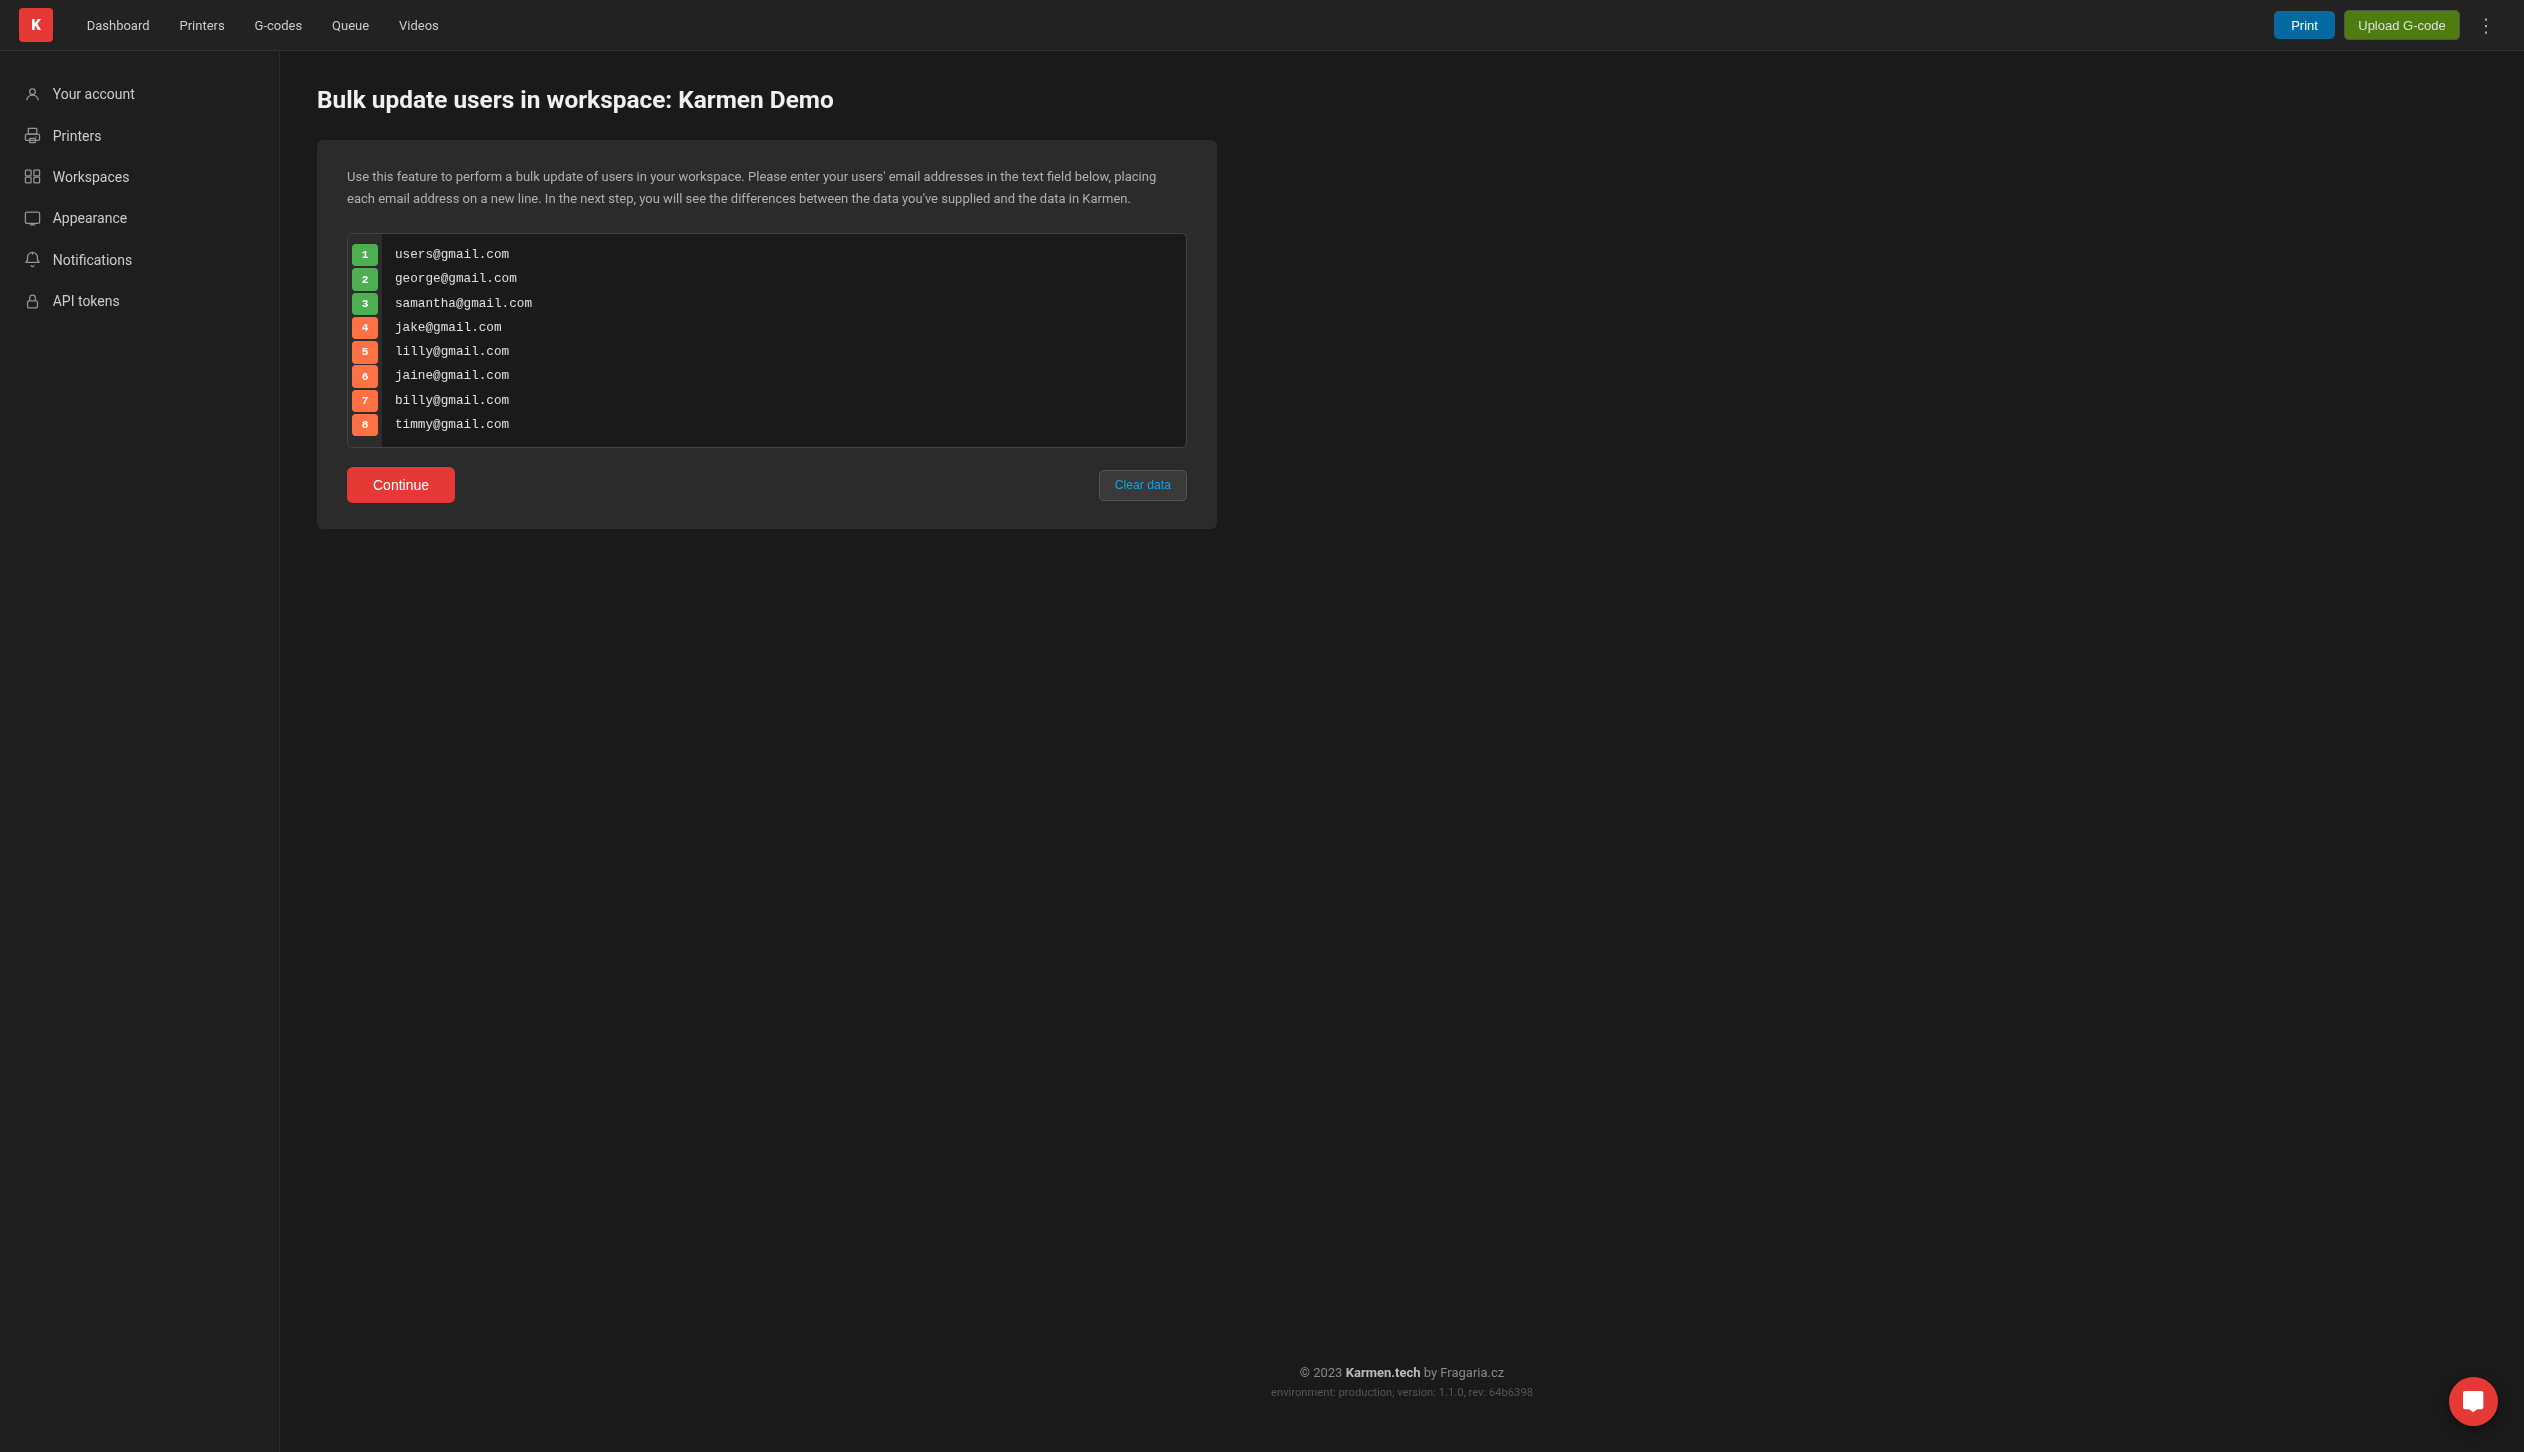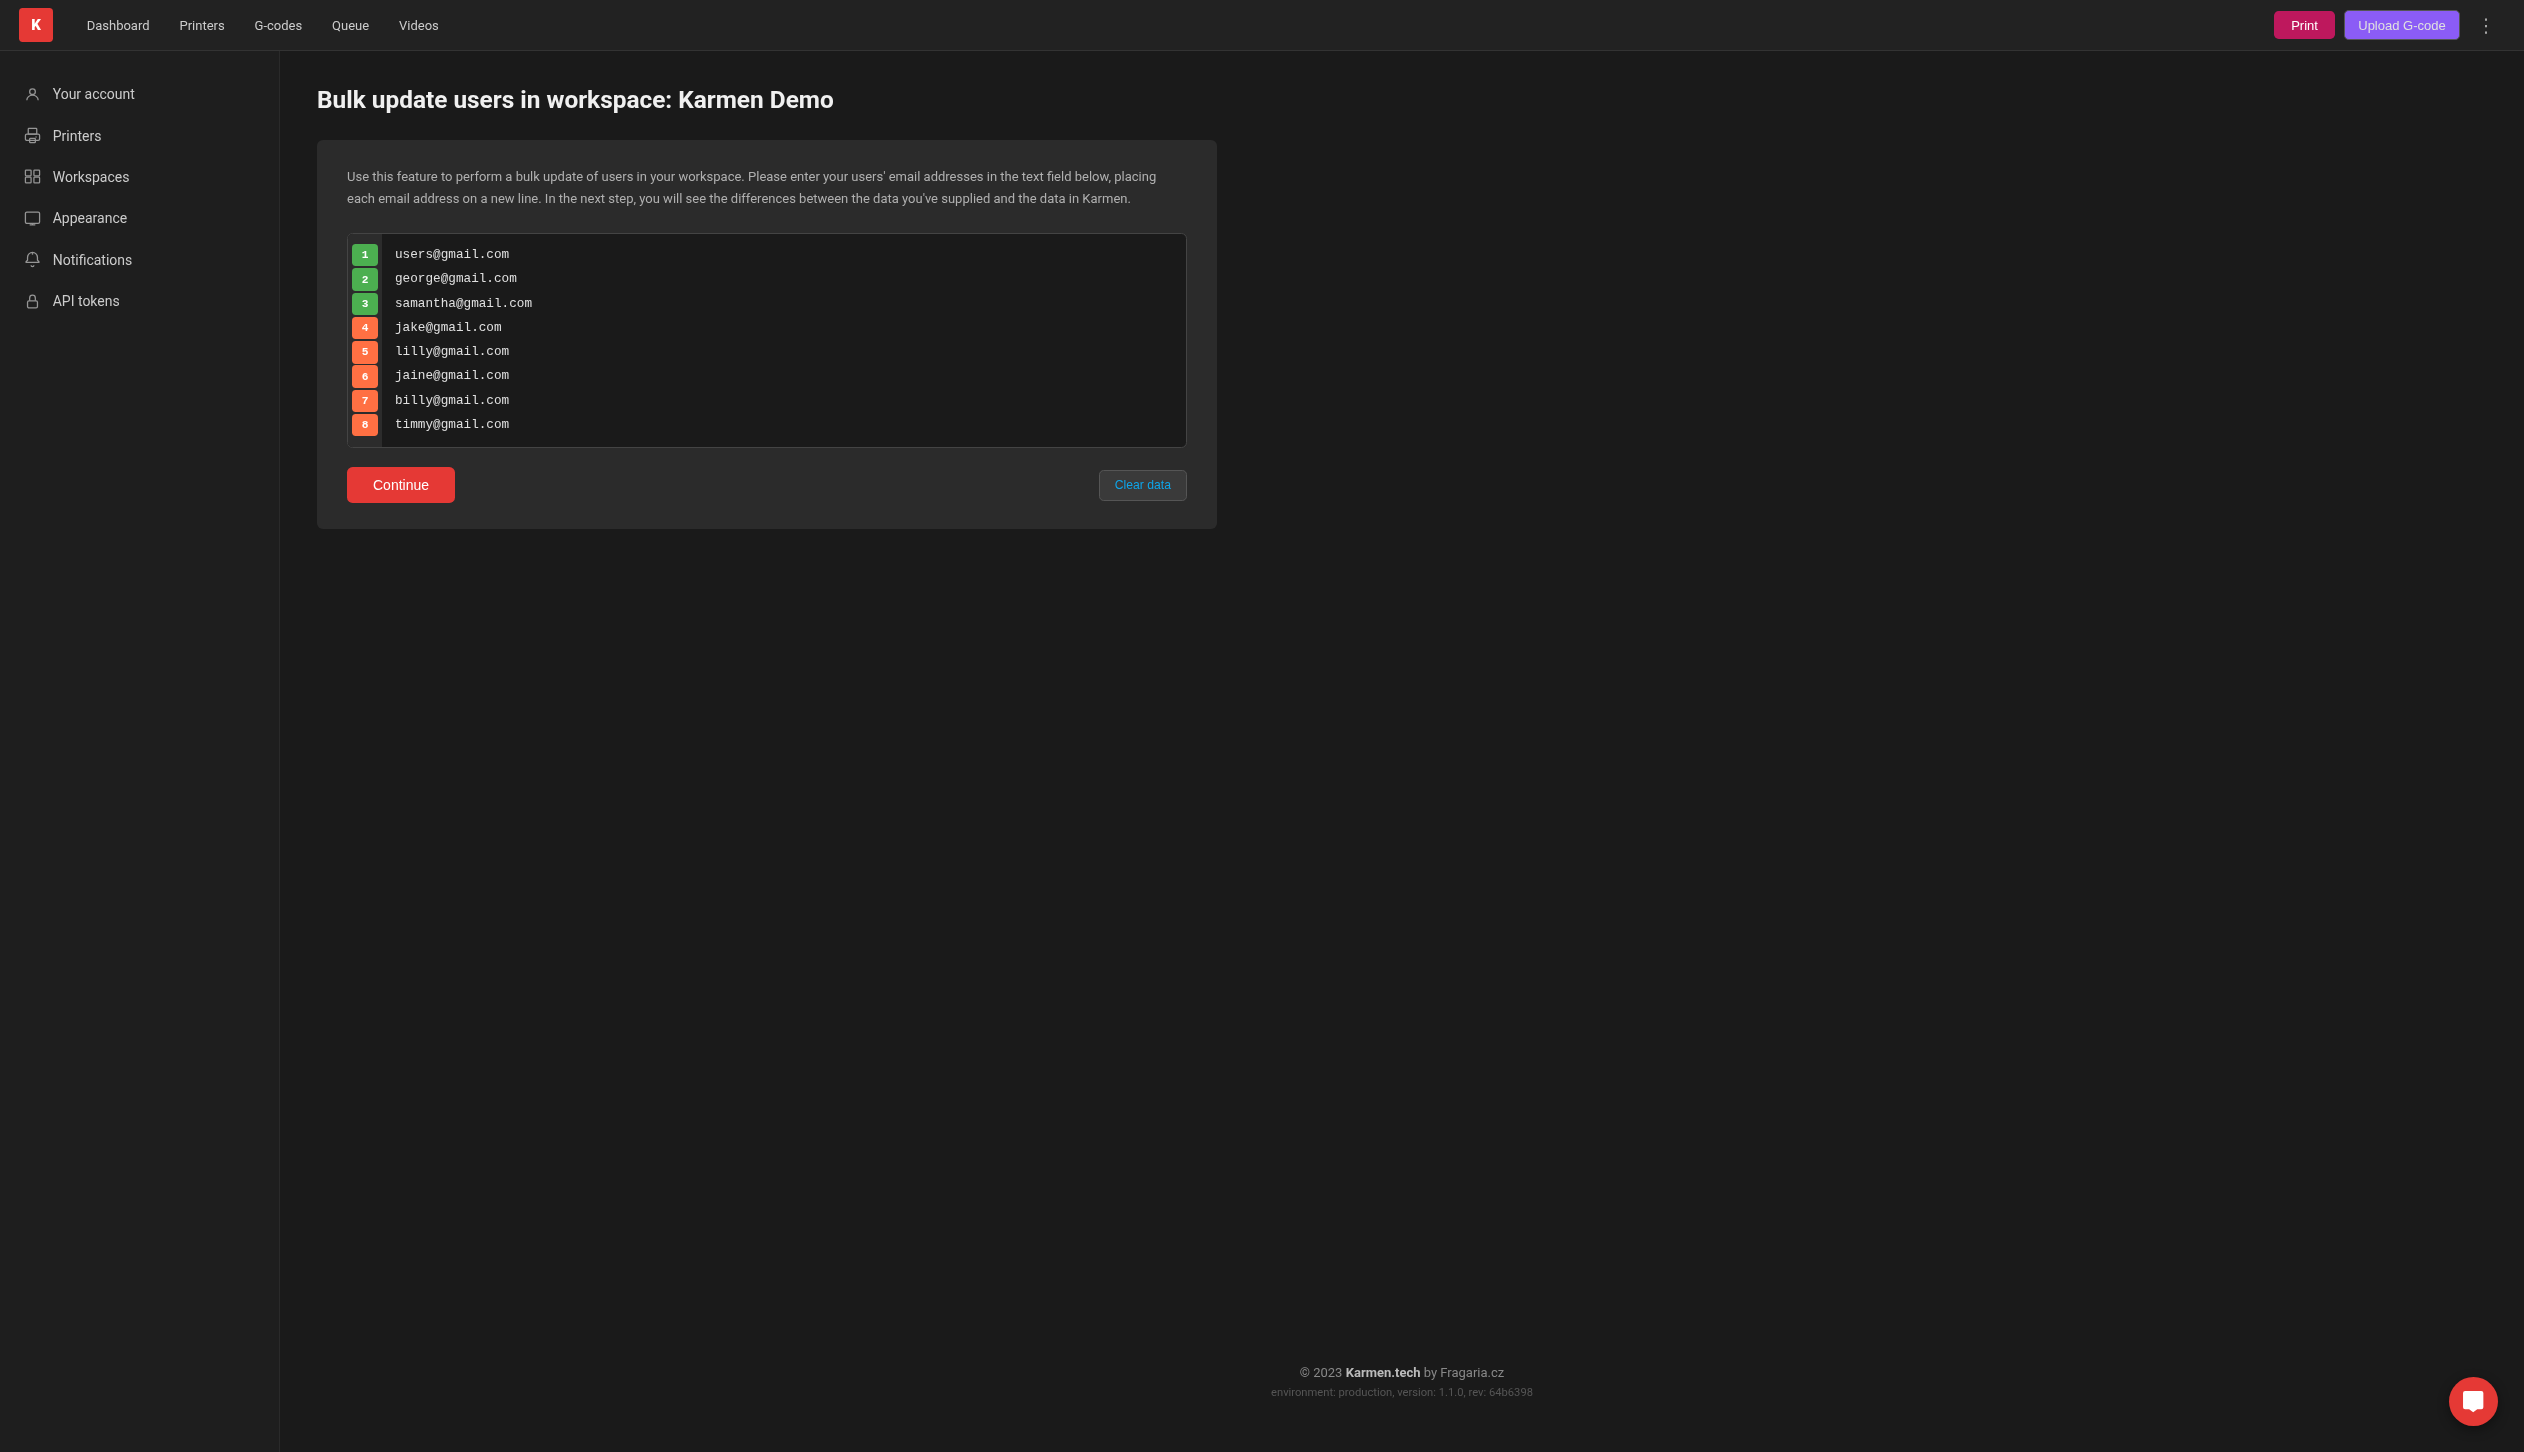--- a/index.html
+++ b/index.html
@@ -46,31 +46,31 @@
       border-radius: 3.7px;
       font-size: 13px;
       transition: background 0.2s;
     }
     .navbar-actions {
       display: flex;
       align-items: center;
       gap: 9.4px;
     }
     .btn-print {
-      background: #be185d;
+      background: #0369a1;
       color: white;
       border: none;
       padding: 6.6px 17px;
       border-radius: 4.7px;
       font-size: 13px;
       cursor: pointer;
       font-weight: 500;
     }
     .btn-upload {
-      background: #8b5cf6;
+      background: #4d7c0f;
       color: #e0e0e0;
       border: 0.9px solid #555;
       padding: 6.6px 13px;
       border-radius: 4.7px;
       font-size: 13px;
       cursor: pointer;
       font-weight: 500;
     }
     .navbar-more {
       background: none;

